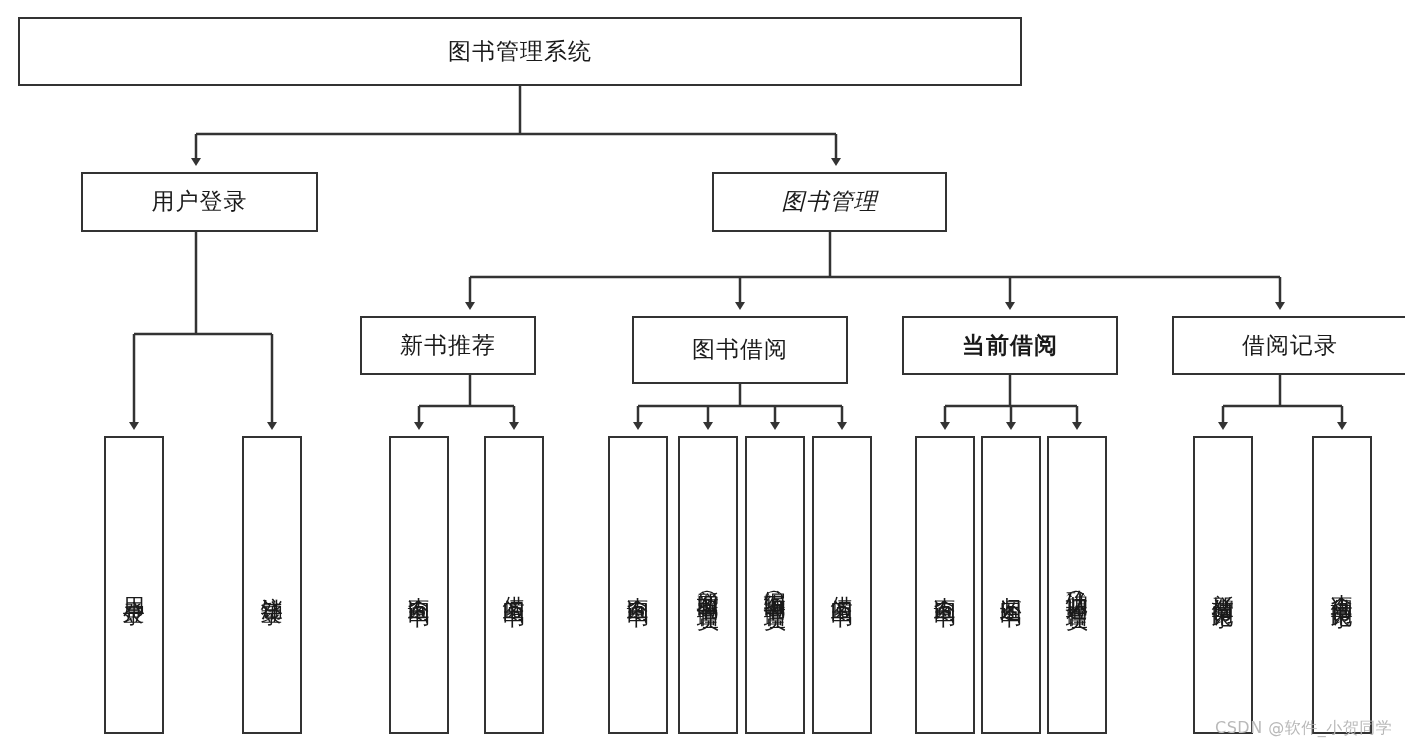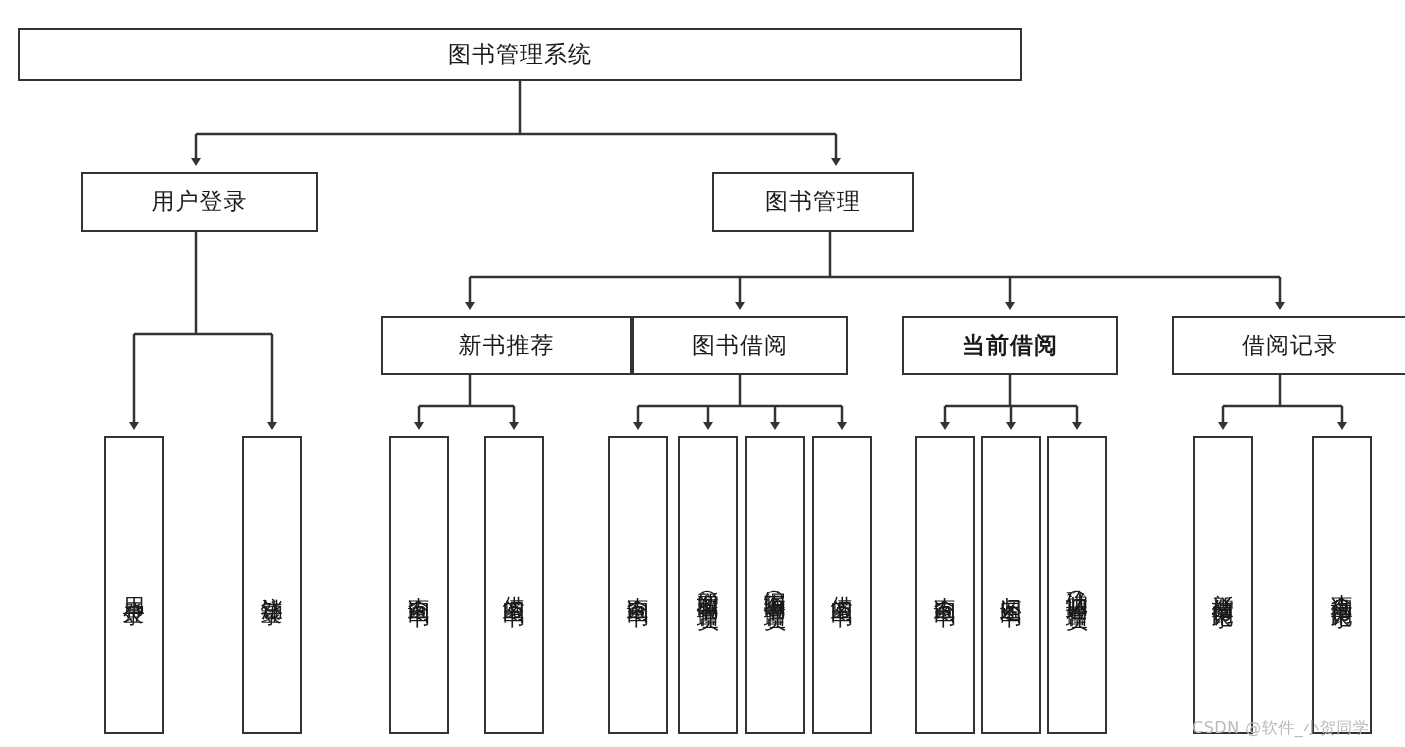--- a/index.html
+++ b/index.html
@@ -53,20 +53,21 @@
     z-index: 1;
     pointer-events: none;
   }
   .watermark {
     position: absolute;
     font-size: 16px;
     color: #b9b9b9;
     letter-spacing: 0.5px;
     z-index: 3;
     white-space: nowrap;
+    margin-left: 23px;
   }
 </style>
 </head>
 <body>
 
 <div id="canvas">
 
   <svg id="wires" viewBox="0 0 1405 747">
     <defs>
       <marker id="arrow" markerWidth="10" markerHeight="10" refX="4" refY="5" orient="auto" markerUnits="userSpaceOnUse">
@@ -110,27 +111,27 @@
       <path d="M1011,406 L1011,426" marker-end="url(#arrow)"></path>
       <path d="M1077,406 L1077,426" marker-end="url(#arrow)"></path>
 
       <path d="M1280,375 L1280,406"></path>
       <path d="M1223,406 L1342,406"></path>
       <path d="M1223,406 L1223,426" marker-end="url(#arrow)"></path>
       <path d="M1342,406 L1342,426" marker-end="url(#arrow)"></path>
     </g>
   </svg>
 
-  <div class="node horiz" style="left:18px; top:28px; width:1004px; height:53px;">图书管理系统</div>
+  <div class="node horiz" style="left:18px; top:17px; width:1004px; height:69px;">图书管理系统</div>
 
   <div class="node horiz" style="left:81px; top:172px; width:237px; height:60px;">用户登录</div>
-  <div class="node horiz" style="left:712px; top:172px; width:202px; height:60px;">图书管理</div>
+  <div class="node horiz" style="left:712px; top:172px; width:235px; height:60px;font-style:italic;">图书管理</div>
 
-  <div class="node horiz" style="left:381px; top:316px; width:251px; height:59px;">新书推荐</div>
-  <div class="node horiz" style="left:632px; top:316px; width:216px; height:59px;">图书借阅</div>
+  <div class="node horiz" style="left:360px; top:316px; width:176px; height:59px;">新书推荐</div>
+  <div class="node horiz" style="left:632px; top:316px; width:216px; height:68px;">图书借阅</div>
   <div class="node horiz" style="left:902px; top:316px; width:216px; height:59px;font-weight:bold;">当前借阅</div>
   <div class="node horiz" style="left:1172px; top:316px; width:236px; height:59px;">借阅记录</div>
 
   <div class="node vert" style="left:104px; top:436px; width:60px; height:298px;">用户登录</div>
   <div class="node vert" style="left:242px; top:436px; width:60px; height:298px;">注销登录</div>
 
   <div class="node vert" style="left:389px; top:436px; width:60px; height:298px;">查询图书</div>
   <div class="node vert" style="left:484px; top:436px; width:60px; height:298px;">借阅图书</div>
 
   <div class="node vert" style="left:608px; top:436px; width:60px; height:298px;">查询图书</div>

